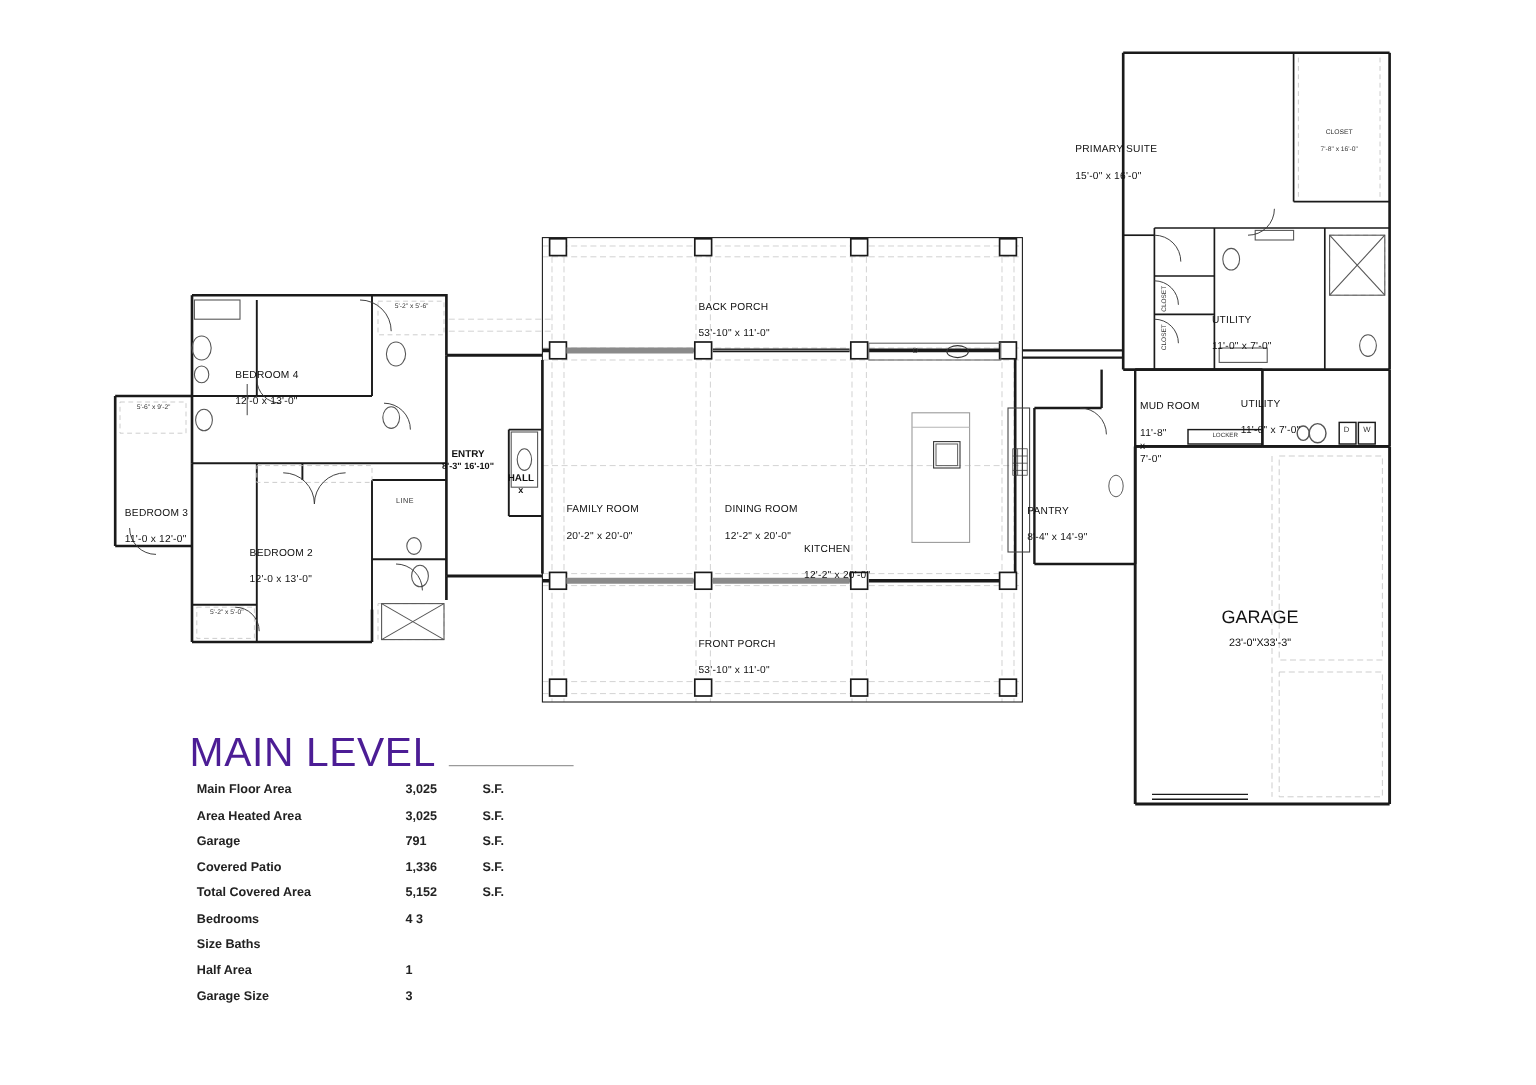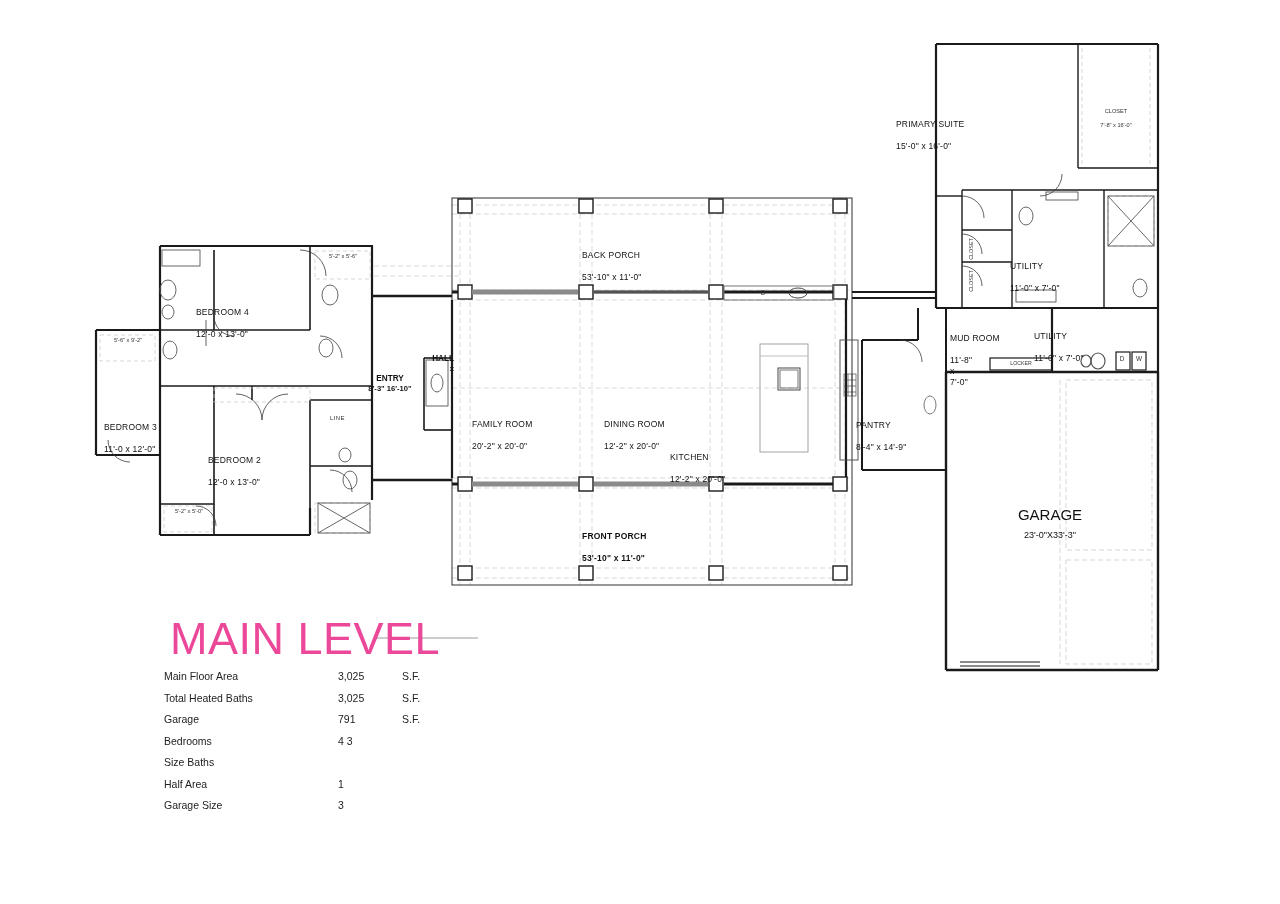--- a/index.html
+++ b/index.html
@@ -56,38 +56,38 @@
     color: #111;
   }
   .garage-label .gdim { font-size: 9px; display: block; }
   #legend {
     position: absolute;
     left: 158px;
     top: 608px;
     width: 360px;
   }
   #legend h1 {
-    margin: 12px;
-    font-size: 45px;
+    margin: 0;
+    font-size: 34px;
     font-weight: 400;
     letter-spacing: 0.5px;
     line-height: 38px;
-    color: #ec4899;
+    color: #4c1d95;
   }
   table.specs {
     margin-top: 6px;
     border-collapse: collapse;
     font-size: 10.5px;
     color: #222;
   }
   table.specs td {
     padding: 0;
     height: 21.5px;
     vertical-align: top;
-    font-weight: 400;
+    font-weight: 700;
     margin-top: 39px;
   }
   table.specs td.k {
     width: 178px;
     padding-left: 6px;
   }
   table.specs td.v {
     width: 62px;
     text-align: left;
     padding-left: 2px;
@@ -418,21 +418,21 @@
   <span class="rdim">11'-8"
 x
 7'-0"</span>
 </div>
 
 <div class="room-label" style="left:582px; top:239px; width:150px;">
   <span class="rname">BACK PORCH</span>
   <span class="rdim">53'-10" x 11'-0"</span>
 </div>
 
-<div class="room-label" style="left:582px; top:520px; width:150px;font-weight:bold;">
+<div class="room-label" style="left:582px; top:520px; width:150px;">
   <span class="rname">FRONT PORCH</span>
   <span class="rdim">53'-10" x 11'-0"</span>
 </div>
 
 <div class="room-label" style="left:472px; top:408px; width:148px;">
   <span class="rname">FAMILY ROOM</span>
   <span class="rdim">20'-2" x 20'-0"</span>
 </div>
 
 <div class="room-label" style="left:604px; top:408px; width:148px;">
@@ -468,21 +468,21 @@
 <div class="garage-label" style="left:960px; top:505px; width:180px;">
   <span>GARAGE</span>
   <span class="gdim">23'-0"X33'-3"</span>
 </div>
 
 <div class="vtxt-entry" style="left:364px; top:374px; width:52px;">
   <span>ENTRY</span><br>
   <span style="font-size:7.6px">8'-3"
 16'-10"</span>
 </div>
-<div class="vtxt-entry" style="left:414px; top:354px; width:40px;text-align:right;">
+<div class="vtxt-entry" style="left:414px; top:394px; width:40px;">
   <span>HALL</span><br>
   <span style="font-size:7.6px">x</span>
 </div>
 
 <div class="tiny" style="left:314px; top:253px; width:58px;">5'-2" x 5'-6"</div>
 <div class="tiny" style="left:100px; top:337px; width:56px;">5'-6" x 9'-2"</div>
 <div class="tiny" style="left:164px; top:508px; width:50px;">5'-2" x 5'-0"</div>
 <div class="tiny" style="left:994px; top:360px; width:54px; font-size:5.2px;">LOCKER</div>
 <div class="line-note" style="left:330px; top:415px;">LINE</div>
 <div class="vtiny" style="left:960px; top:246px;">CLOSET</div>
@@ -494,30 +494,40 @@
 <div id="legend">
   <h1>MAIN LEVEL</h1>
   <table class="specs">
     <tbody>
       <tr>
         <td class="k">Main Floor Area</td>
         <td class="v">3,025</td>
         <td class="u">S.F.</td>
       </tr>
       <tr>
-        <td class="k">Total Heated Baths</td>
+        <td class="k">Area Heated Area</td>
         <td class="v">3,025</td>
         <td class="u">S.F.</td>
       </tr>
       <tr>
         <td class="k">Garage</td>
         <td class="v">791</td>
         <td class="u">S.F.</td>
       </tr>
       <tr>
+        <td class="k">Covered Patio</td>
+        <td class="v">1,336</td>
+        <td class="u">S.F.</td>
+      </tr>
+      <tr>
+        <td class="k">Total Covered Area</td>
+        <td class="v">5,152</td>
+        <td class="u">S.F.</td>
+      </tr>
+      <tr>
         <td class="k">Bedrooms</td>
         <td class="v">4 3</td>
         <td class="u"></td>
       </tr>
       <tr>
         <td class="k">Size Baths</td>
         <td class="v"></td>
         <td class="u"></td>
       </tr>
       <tr>

